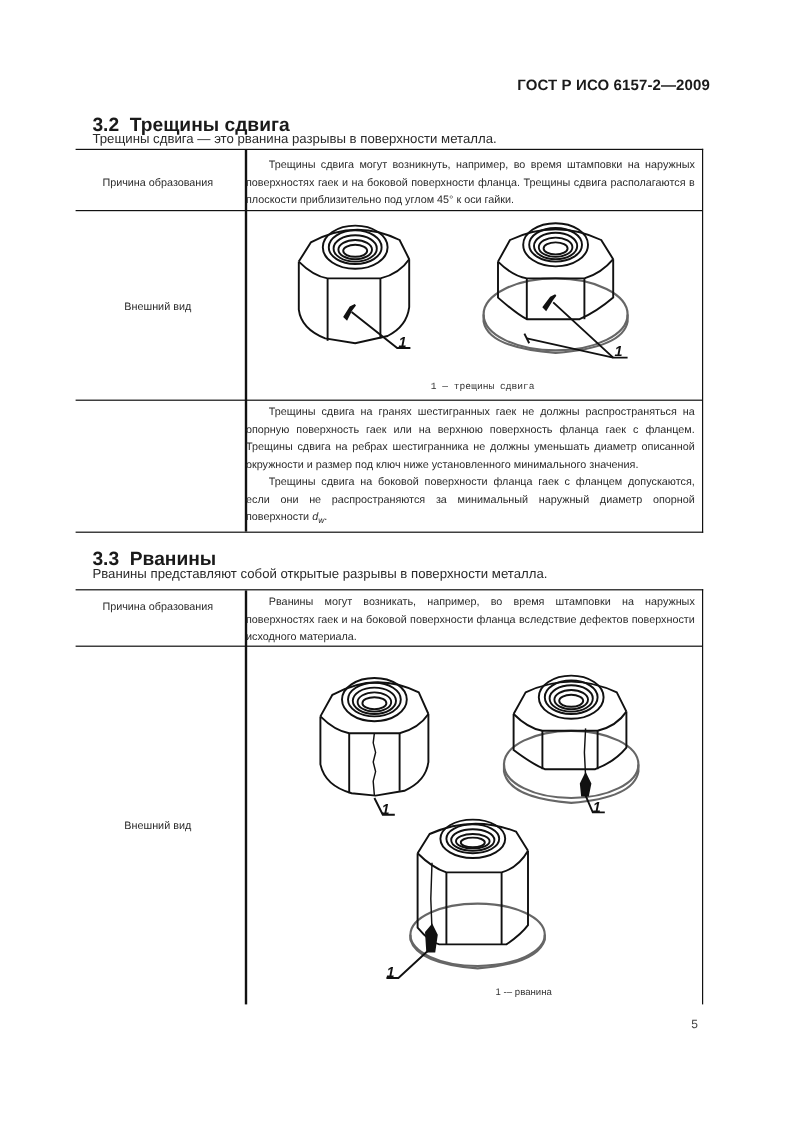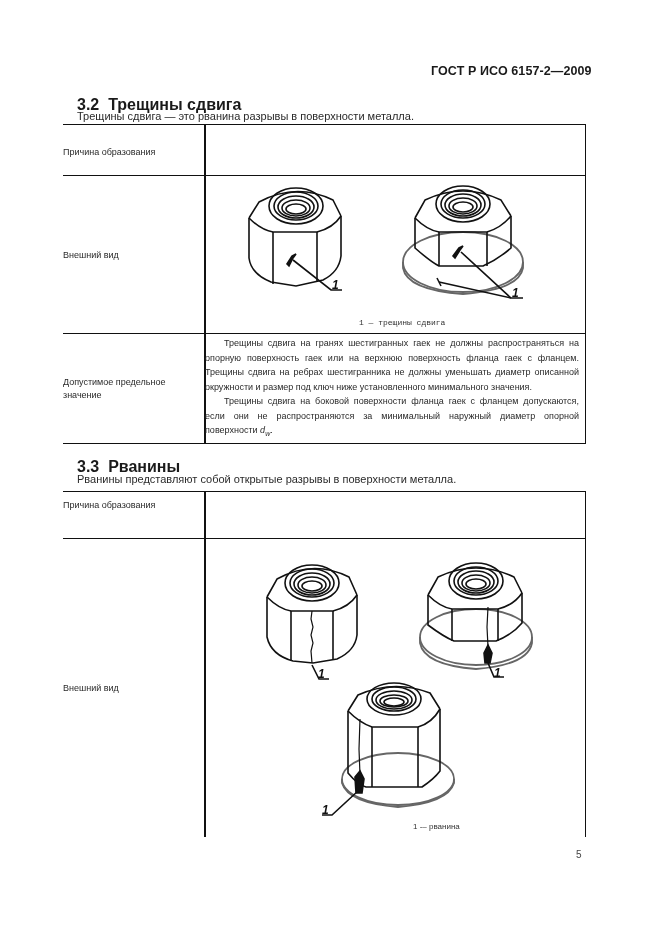--- a/index.html
+++ b/index.html
@@ -7,21 +7,21 @@
          font-family: "Liberation Sans", sans-serif; color: #1a1a1a; }
   .abs { position: absolute; }
   .header-std { left: 431px; top: 64px; font-size: 12.5px; font-weight: bold; letter-spacing: 0.1px; text-align: right; }
   .sec-title { font-size: 16px; font-weight: bold; }
   .sec-intro { font-size: 11px; color: #2a2a2a; }
   .tbl { position: absolute; border: 1.5px solid #111; border-left: none; box-sizing: border-box; }
   .tbl-top { border-top: 1.5px solid #111; }
   .row { position: absolute; left: 0; right: 0; box-sizing: border-box; }
   .row-border { border-bottom: 1.5px solid #111; }
   .divider { position: absolute; top: 0; bottom: 0; width: 0; border-left: 2px solid #111; }
-  .cell-left { position: absolute; left: 0; width: 137px; text-align: left; font-size: 9px; color: #2a2a2a; line-height: 13px; }
+  .cell-left { position: absolute; left: 0; width: 137px; text-align: center; font-size: 9px; color: #2a2a2a; line-height: 13px; }
   .cell-right { position: absolute; left: 142px; right: 6px; font-size: 9px; color: #2a2a2a; line-height: 14.5px; text-align: justify; }
   .para { text-indent: 19px; margin: 0; }
   .caption { position: absolute; font-size: 8px; color: #333; }
   .page-num { left: 576px; top: 849px; font-size: 10px; color: #444; }
   svg { position: absolute; overflow: visible; }
 </style>
 </head>
 <body>
 
 <div class="abs header-std">ГОСТ Р ИСО 6157-2—2009</div>
@@ -30,20 +30,23 @@
   <span>3.2</span>&nbsp;
   <span>Трещины сдвига</span>
 </div>
 <div class="abs sec-intro" style="left:77px; top:110px;">Трещины сдвига — это рванина разрывы в поверхности металла.</div>
 
 <div class="tbl tbl-top" style="left:63px; top:124px; width:523px; height:320px; border-bottom:1.5px solid #111;">
   <div class="divider" style="left:141px;"></div>
 
   <div class="row row-border" style="top:0; height:51px;">
     <div class="cell-left" style="top:21px;">Причина образования</div>
+    <div class="cell-right" style="top:5px;">
+      <p class="para">Трещины сдвига могут возникнуть, например, во время штамповки на наружных поверхностях гаек и на боковой поверхности фланца. Трещины сдвига располагаются в плоскости приблизительно под углом 45° к оси гайки.</p>
+    </div>
   </div>
 
   <div class="row row-border" style="top:51px; height:158px;">
     <div class="cell-left" style="top:73px;">Внешний вид</div>
 
     <svg style="left:178px; top:2px;" width="110" height="120" viewBox="0 0 110 120">
       <g fill="none" stroke="#111" stroke-width="1.6">
         <path d="M8 40 L8 80 Q10 96 30 104 L55 108 L82 102 Q98 94 100 78 L100 38"></path>
         <path d="M8 40 L18 24 Q55 4 92 22 L100 38"></path>
         <path d="M8 40 Q20 52 32 54 L76 54 Q92 50 100 38"></path>
@@ -80,39 +83,41 @@
           <path d="M38 104 L110 120"></path>
           <path d="M36 100 L40 108"></path>
         </g>
       </g>
       <text x="111" y="119" font-family="Liberation Sans, sans-serif" font-size="12" font-style="italic" font-weight="bold" fill="#111">1</text>
     </svg>
     <div class="caption" style="left:296px; top:142px;font-family:Liberation Mono, monospace;">1 — трещины сдвига</div>
   </div>
 
   <div class="row" style="top:209px; height:110px;">
-    <div class="cell-left" style="top:42px;">Допустимое предельное значение</div>
     <div class="cell-right" style="top:2px;">
       <p class="para">Трещины сдвига на гранях шестигранных гаек не должны распространяться на опорную поверхность гаек или на верхнюю поверхность фланца гаек с фланцем. Трещины сдвига на ребрах шестигранника не должны уменьшать диаметр описанной окружности и размер под ключ ниже установленного минимального значения.</p>
       <p class="para"><span>Трещины сдвига на боковой поверхности фланца гаек с фланцем допускаются, если они не распространяются за минимальный наружный диаметр опорной поверхности </span><i>d</i><sub style="font-size:7px;"><i>w</i></sub>.</p>
     </div>
   </div>
 </div>
 
 <div class="abs sec-title" style="left:77px; top:458px;text-align:center;">
   <span>3.3</span>&nbsp;
   <span>Рванины</span>
 </div>
 <div class="abs sec-intro" style="left:77px; top:473px;">Рванины представляют собой открытые разрывы в поверхности металла.</div>
 
 <div class="tbl tbl-top" style="left:63px; top:491px; width:523px; height:346px; border-bottom:none;">
   <div class="divider" style="left:141px;"></div>
 
   <div class="row row-border" style="top:0; height:47px;">
     <div class="cell-left" style="top:7px;">Причина образования</div>
+    <div class="cell-right" style="top:2px;">
+      <p class="para">Рванины могут возникать, например, во время штамповки на наружных поверхностях гаек и на боковой поверхности фланца вследствие дефектов поверхности исходного материала.</p>
+    </div>
   </div>
 
   <div class="row" style="top:47px; height:298px;">
     <div class="cell-left" style="top:143px;">Внешний вид</div>
 
     <svg style="left:200px; top:18px;" width="100" height="120" viewBox="0 0 100 120">
       <g fill="none" stroke="#111" stroke-width="1.6">
         <path d="M4 40 L4 80 Q8 98 30 104 L50 106 L74 102 Q92 94 94 78 L94 38"></path>
         <path d="M4 40 L14 22 Q50 2 86 20 L94 38"></path>
         <path d="M4 40 Q16 52 28 54 L70 54 Q86 50 94 38"></path>

